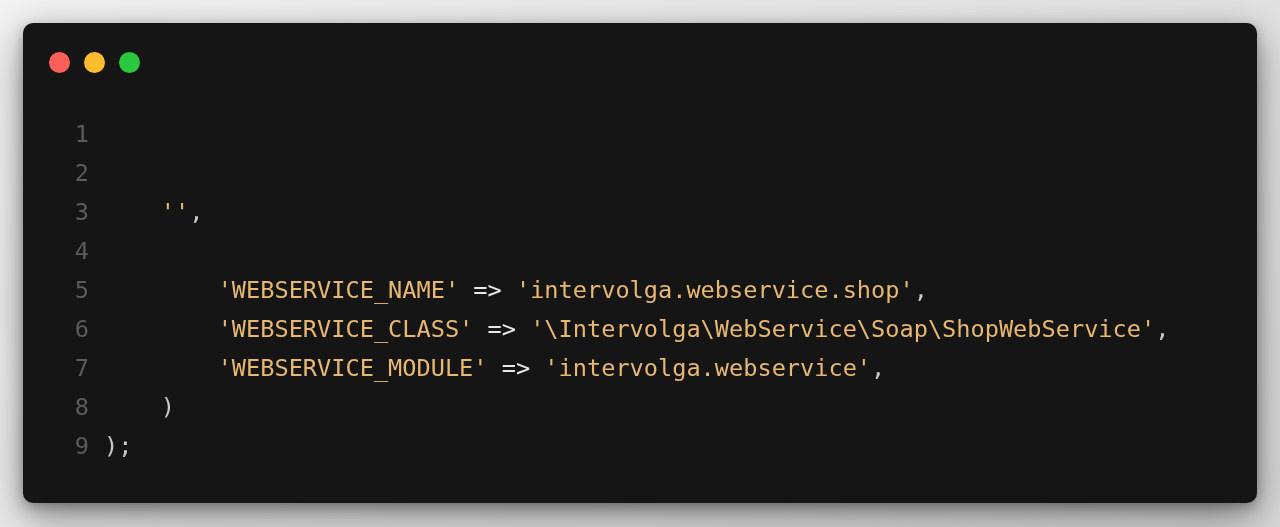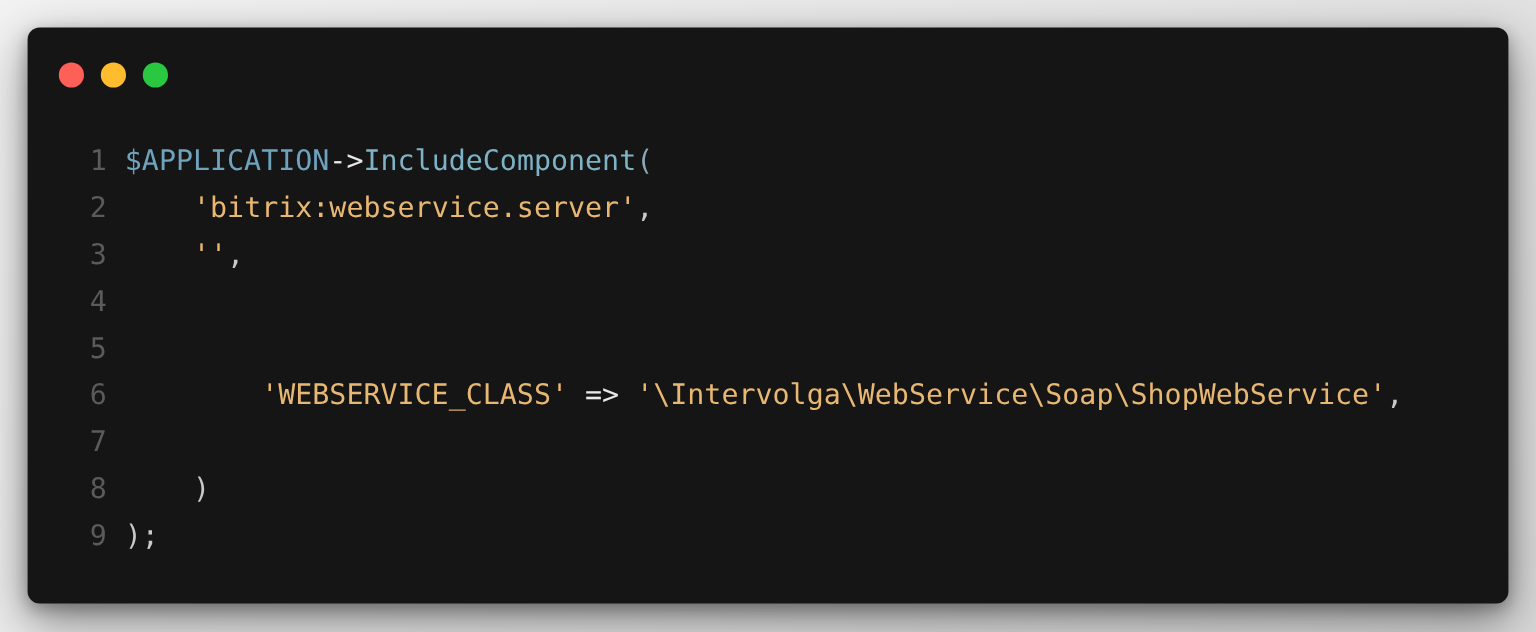--- a/index.html
+++ b/index.html
@@ -79,48 +79,48 @@
   <div class="traffic">
     <span class="dot red"></span>
     <span class="dot yellow"></span>
     <span class="dot green"></span>
   </div>
 
   <div class="code">
 
     <div class="line">
       <span class="ln">1</span>
-      <span class="src"><span class="tok-var">$APPLICATION</span><span class="tok-op">-&gt;</span><span class="tok-fn">IncludeComponent</span><span class="tok-paren-blue">(</span></span>
     </div>
 
     <div class="line">
       <span class="ln">2</span>
-      <span class="src"><span>    </span><span class="tok-str">'bitrix:webservice.server'</span><span class="tok-punct">,</span></span>
     </div>
 
     <div class="line">
       <span class="ln">3</span>
       <span class="src"><span>    </span><span class="tok-str">''</span><span class="tok-punct">,</span></span>
     </div>
 
     <div class="line">
       <span class="ln">4</span>
     </div>
 
     <div class="line">
       <span class="ln">5</span>
+      <span class="src"><span>        </span><span class="tok-str">'WEBSERVICE_NAME'</span><span class="tok-op"> =&gt; </span><span class="tok-str">'intervolga.webservice.shop'</span><span class="tok-punct">,</span></span>
     </div>
 
     <div class="line">
       <span class="ln">6</span>
       <span class="src"><span>        </span><span class="tok-str">'WEBSERVICE_CLASS'</span><span class="tok-op"> =&gt; </span><span class="tok-str">'\Intervolga\WebService\Soap\ShopWebService'</span><span class="tok-punct">,</span></span>
     </div>
 
     <div class="line">
       <span class="ln">7</span>
+      <span class="src"><span>        </span><span class="tok-str">'WEBSERVICE_MODULE'</span><span class="tok-op"> =&gt; </span><span class="tok-str">'intervolga.webservice'</span><span class="tok-punct">,</span></span>
     </div>
 
     <div class="line">
       <span class="ln">8</span>
       <span class="src"><span>    </span><span class="tok-punct">)</span></span>
     </div>
 
     <div class="line">
       <span class="ln">9</span>
       <span class="src"><span class="tok-punct">);</span></span>

